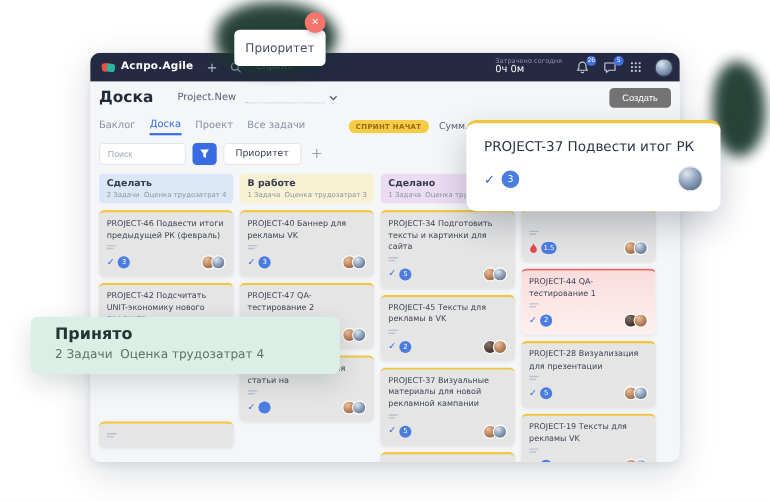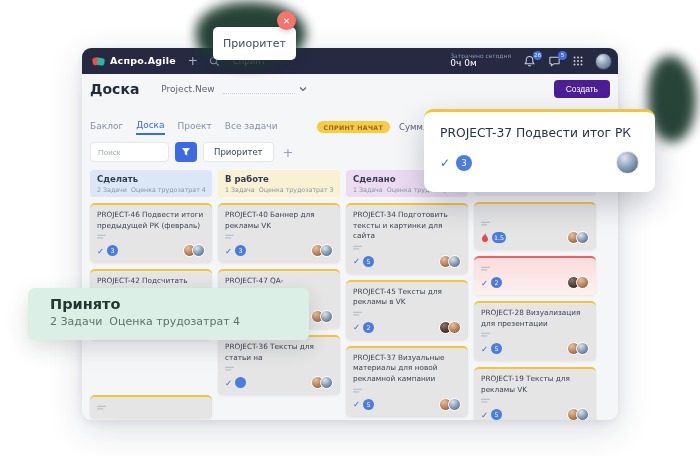--- a/index.html
+++ b/index.html
@@ -35,23 +35,23 @@
               display:flex; align-items:center; justify-content:center; padding:0 1px; }
   .tb-avatar { width:17px; height:17px; border-radius:50%; border:1px solid #3a415c;
                background:radial-gradient(circle at 35% 28%, #dfe5ee 0%, #8fa3bd 45%, #46576f 100%); }
 
   
   .content { padding:5px 8px 0 8px; }
   .hrow { display:flex; align-items:center; height:20px; }
   .page-title { font-size:14px; font-weight:700; color:#222b3c; }
   .proj { margin-left:22px; font-size:9px; color:#5a6375; }
   .leader { width:72px; border-bottom:1px dotted #c7cdd8; margin:8px 4px 0 8px; }
-  .create-btn { margin-left:auto; background:#4c1d95; color:#fff; font-size:8.5px;
+  .create-btn { margin-left:auto; background:#737373; color:#fff; font-size:8.5px;
                 padding:4px 12px; border-radius:4px; border:none; }
-  .trow { display:flex; align-items:center; margin-top:20px; height:16px;text-align:center; }
+  .trow { display:flex; align-items:center; margin-top:8px; height:16px;text-align:center; }
   .tab { font-size:9px; color:#8791a3; padding-bottom:3px; margin-right:13px; }
   .tab.active { color:#3a6be0; border-bottom:2px solid #3a6be0; }
   .pill { background:#f6cb45; color:#9c6710; font-size:6.3px; font-weight:700;
           padding:2.5px 7px; border-radius:8px; margin-left:26px; letter-spacing:.3px; white-space:nowrap; }
   .score { font-size:8.5px; color:#58627a; margin-left:9px; display:flex; align-items:center; gap:4px; }
   .q-ic { width:9px; height:9px; border:1px solid #9aa2b5; border-radius:50%; font-size:6px;
           color:#9aa2b5; display:inline-flex; align-items:center; justify-content:center; }
   .frow { display:flex; align-items:center; gap:6px; margin-top:7px; }
   .search { width:79px; height:20px; background:#fff; border:1px solid #e3e6ec; border-radius:4px;
             font-size:8px; padding:0 7px; color:#333; outline:none; }
@@ -370,20 +370,21 @@
                 <path d="M4 0C4.2 2 1 3.2 1 5.9a3 3 0 0 0 6 0C7 4 5.2 3.2 4 0z" fill="#e5484d"></path>
               </svg>
             <span class="bdg">1.5</span>
             <span class="avs">
                 <span class="av aw"></span>
                 <span class="av am"></span>
               </span>
           </div>
         </div>
         <div class="card alert">
+          <div class="ct">PROJECT-44 QA-тестирование 1</div>
           <svg class="di" width="9" height="7" viewBox="0 0 10 8">
               <path d="M0 1.5h10M0 4.5h7" stroke="#b9c1cd" stroke-width="1.4"></path>
             </svg>
           <div class="cf">
             <span class="ck">✓</span>
             <span class="bdg">2</span>
             <span class="avs">
                 <span class="av ad"></span>
                 <span class="av aw"></span>
               </span>

